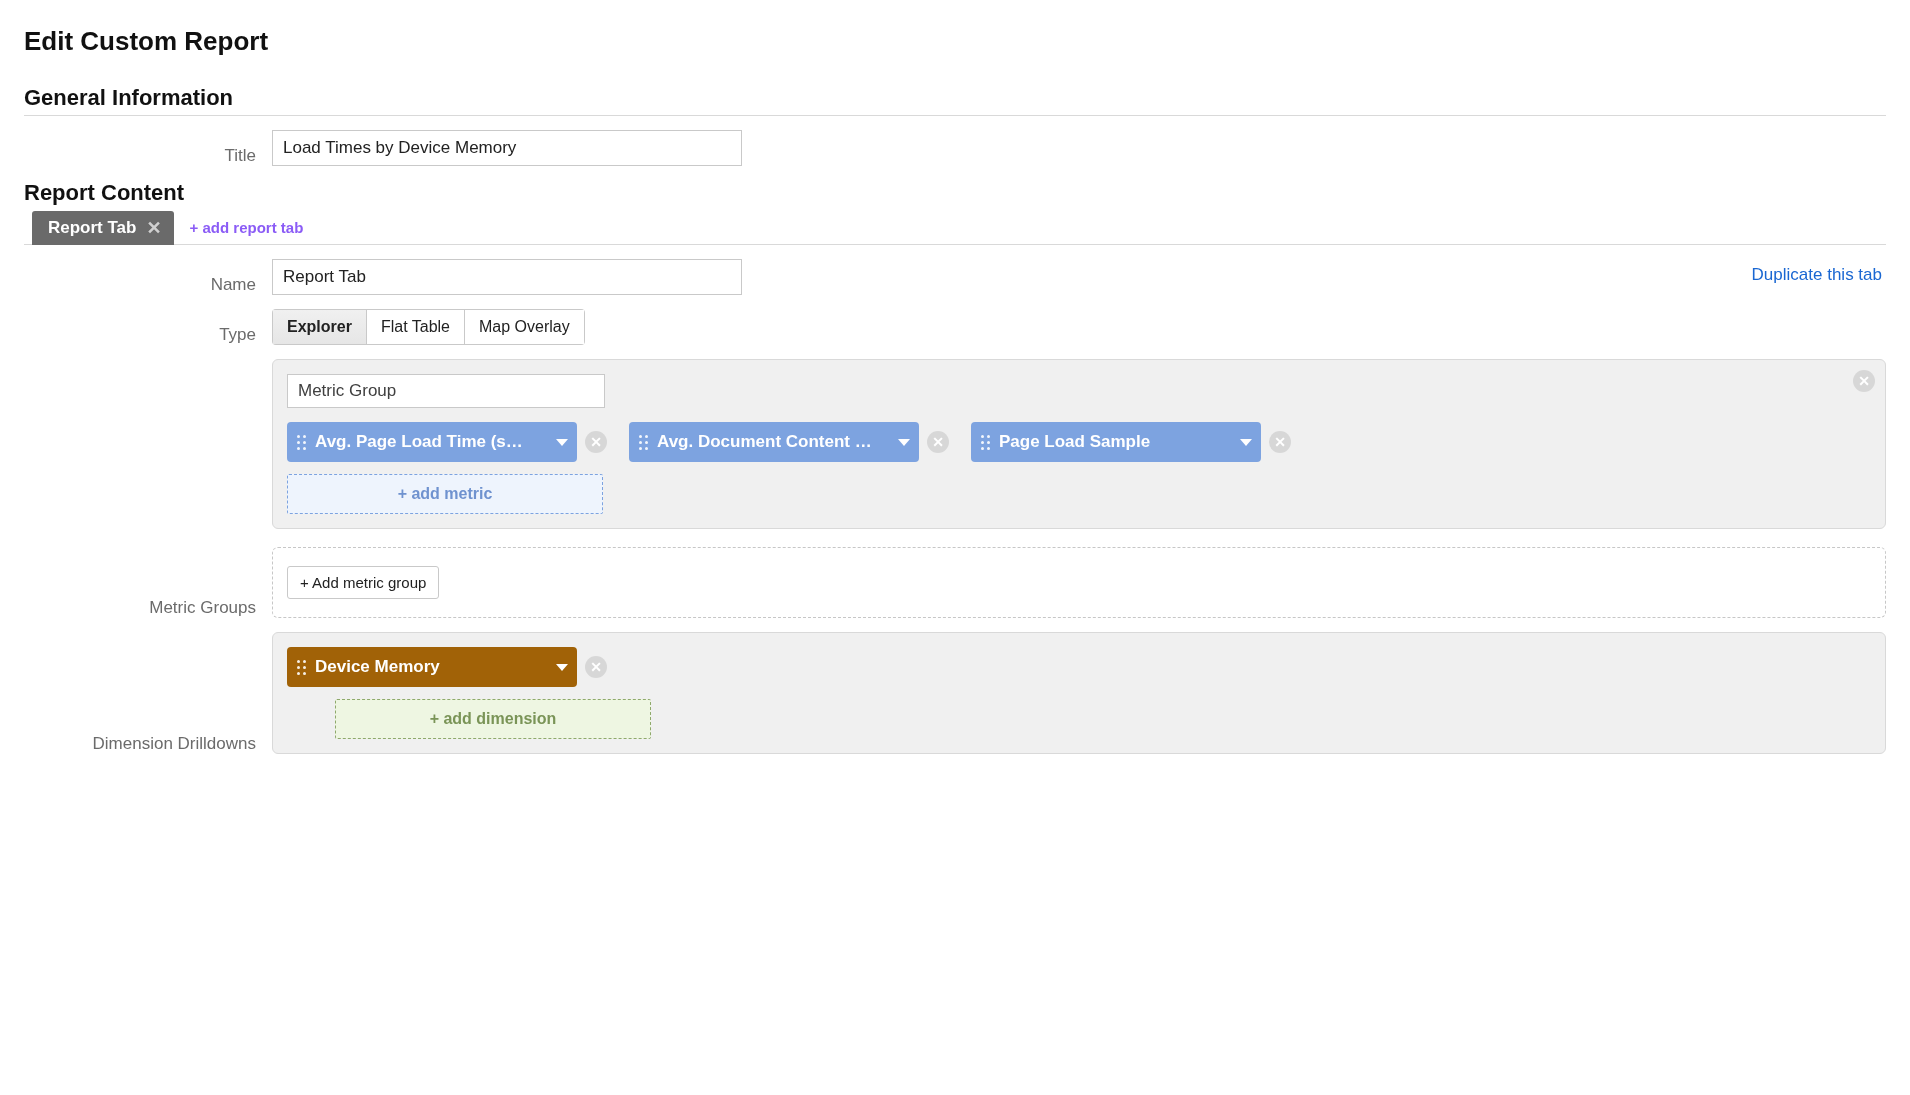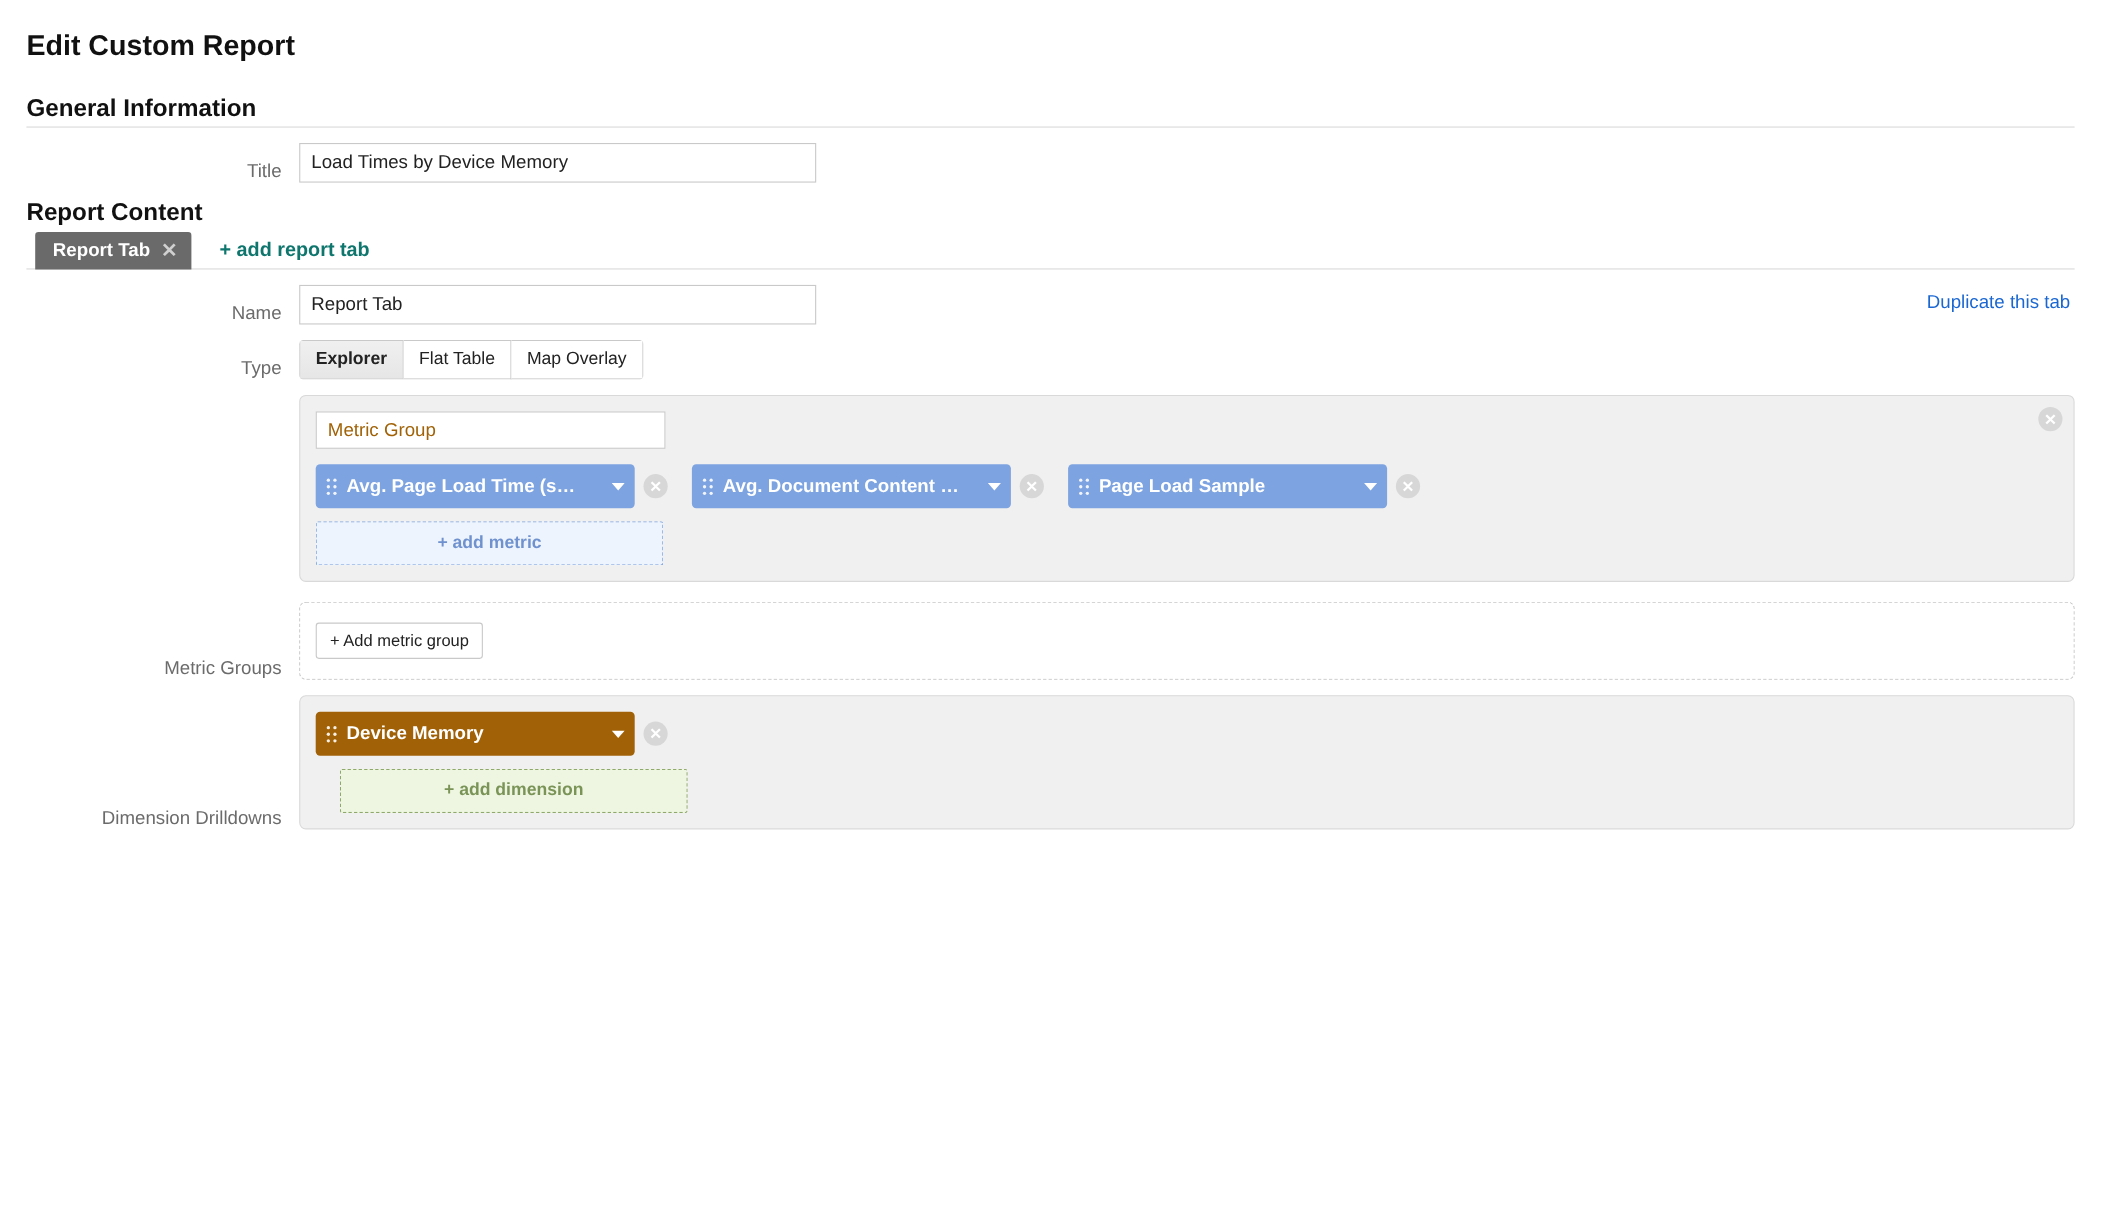--- a/index.html
+++ b/index.html
@@ -81,24 +81,24 @@
     top: 1px;
   }
   .tab-close {
     color: #d0d0d0;
     font-size: 18px;
     line-height: 1;
     font-weight: 700;
     cursor: pointer;
   }
   .add-tab-link {
-    color: #0f766e;
-    font-weight: 700;
-    font-size: 18px;
-    margin-left: 26px;
+    color: #8b5cf6;
+    font-weight: 700;
+    font-size: 15px;
+    margin-left: 16px;
     cursor: pointer;
   }
 
   .duplicate-link {
     color: #1a67d2;
     font-size: 17px;
     cursor: pointer;
     position: absolute;
     right: 4px;
     top: 6px;
@@ -153,21 +153,21 @@
     font-size:14px;font-weight:700;
     cursor:pointer;
   }
   input.group-name-input {
     width: 318px;
     height: 34px;
     border: 1px solid #c9c9c9;
     padding: 0 10px;
     font-size: 17px;
     font-family: inherit;
-    color:#a16207;
+    color:#404040;
     background:#fff;
   }
   .chip-row {
     display:flex;
     flex-wrap:wrap;
     gap: 0;
     margin-top: 14px;
   }
   .chip-wrap {
     display:flex;
@@ -227,21 +227,21 @@
     font-weight:700;
     font-size:16px;
     display:flex;align-items:center;justify-content:center;
     border-radius:2px;
     cursor:pointer;
   }
   .add-chip.green {
     border-color:#8fa96c;
     background:#eef6e2;
     color:#7a9457;
-    margin-left:22px;
+    margin-left:48px;
   }
   .mini-btn {
     background:#fff;border:1px solid #c9c9c9;border-radius:3px;
     padding:7px 12px;font-size:15px;cursor:pointer;color:#222;font-family:inherit;
   }
   .dim-panel { padding:14px; }
   .dim-panel .chip-wrap { margin-bottom:12px; }
 </style>
 </head>
 <body>

